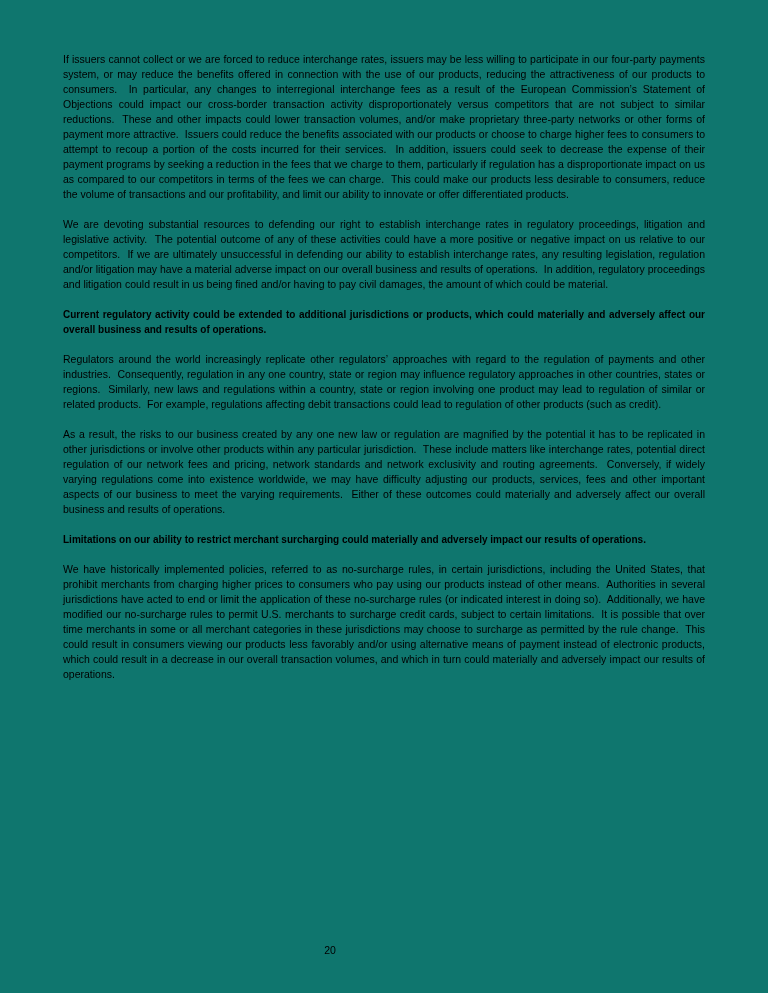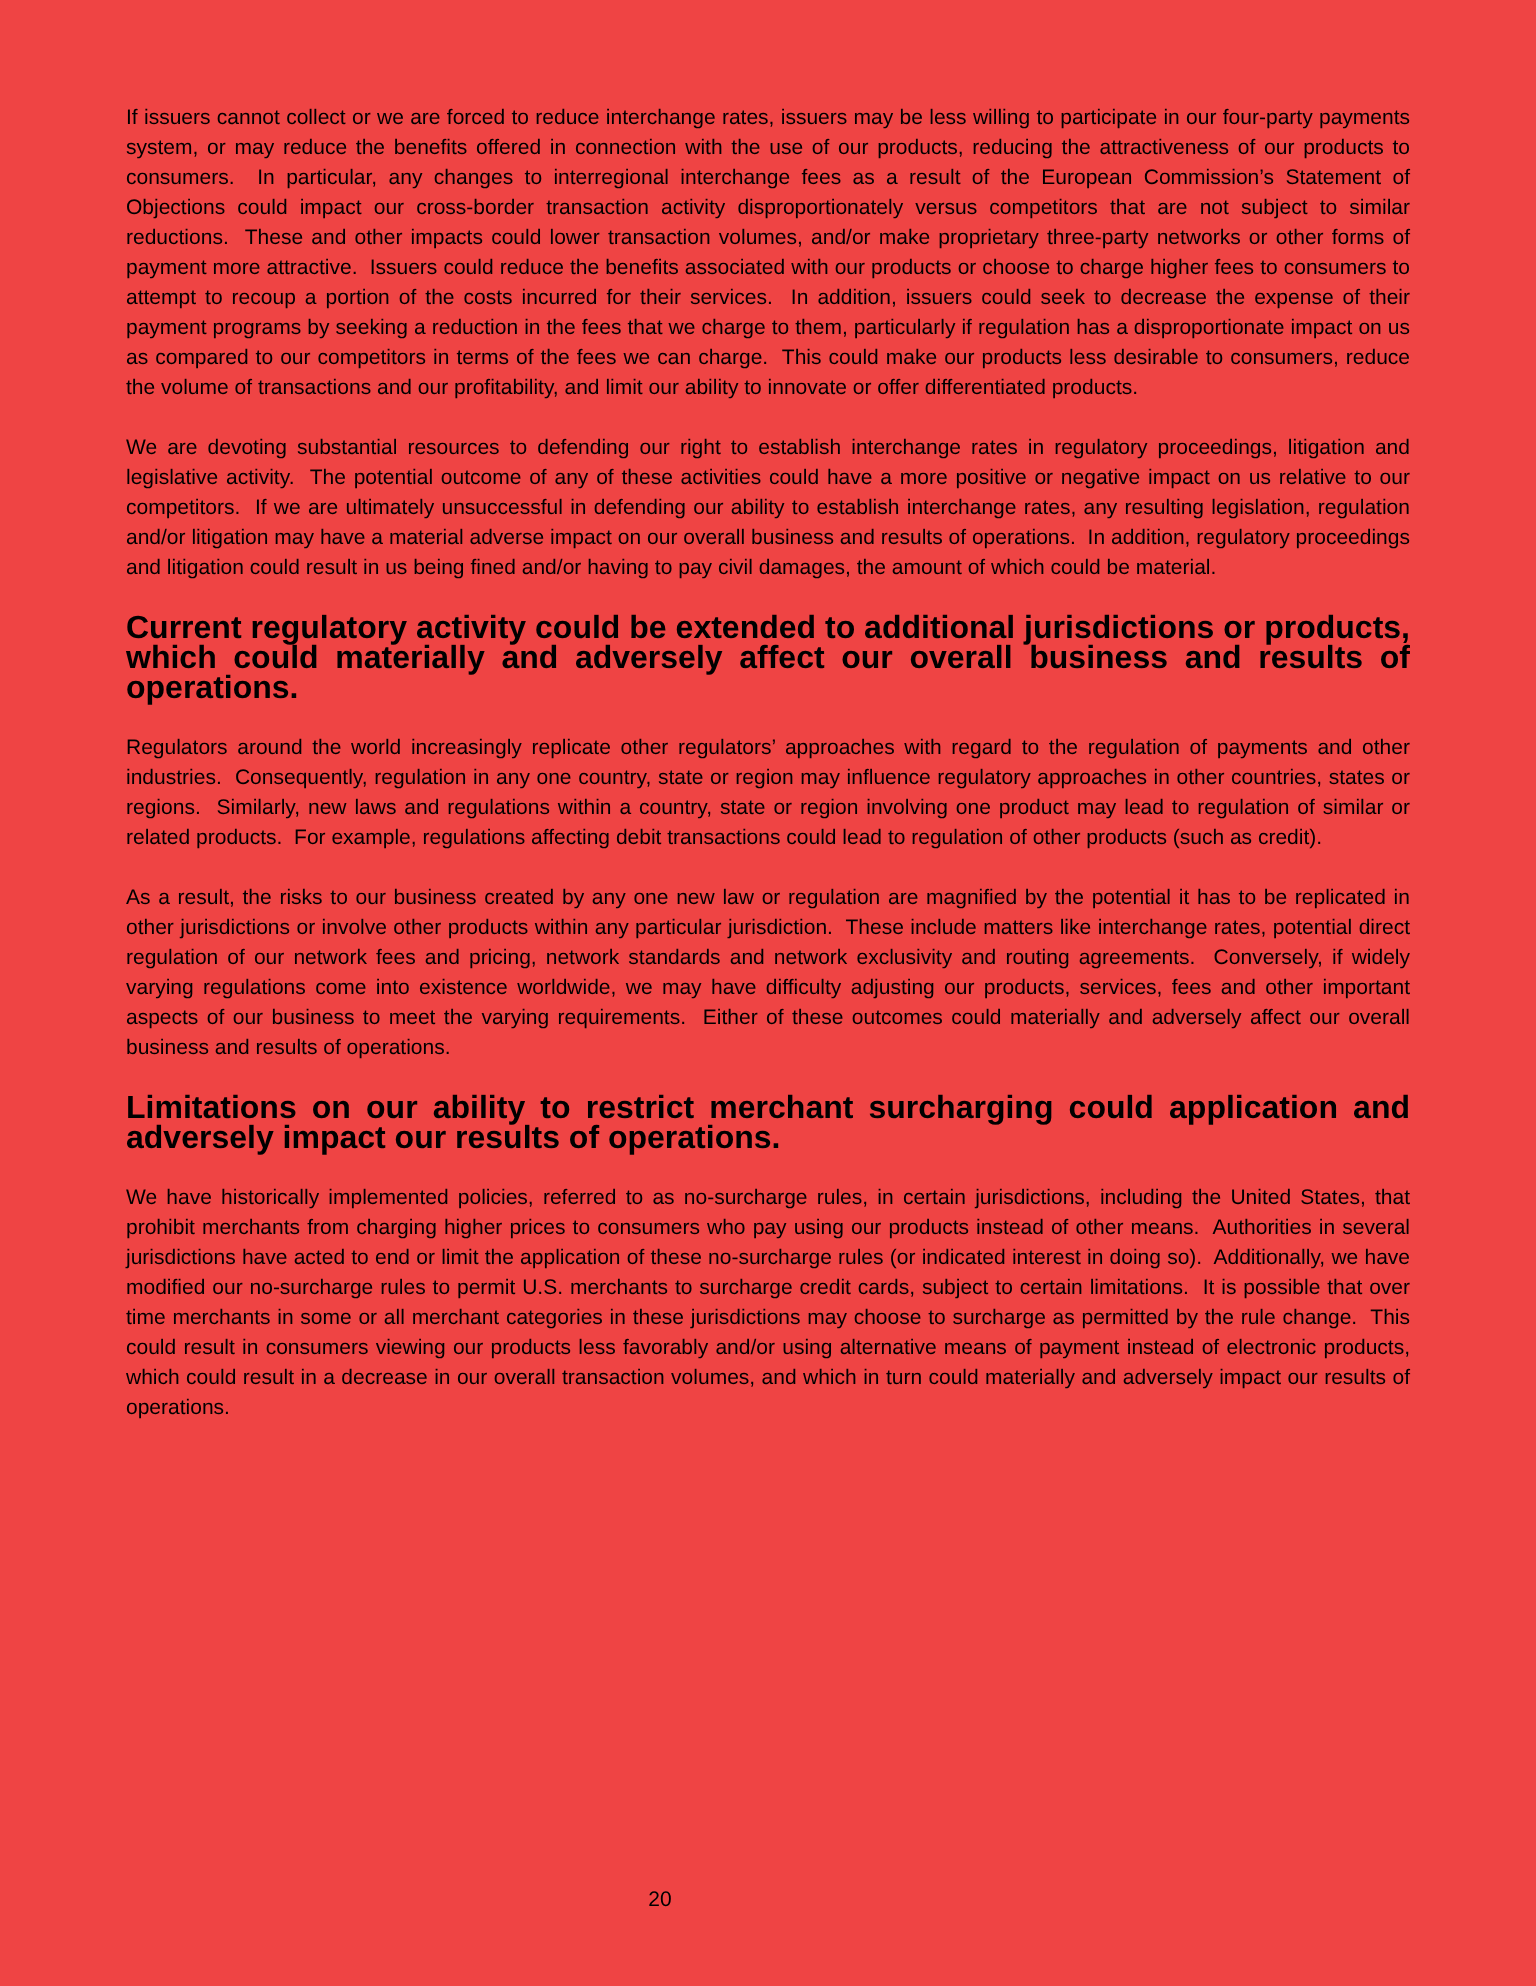--- a/index.html
+++ b/index.html
@@ -4,36 +4,36 @@
 <style>
   html, body {
     margin: 0;
     padding: 0;
     background: #ffffff;
   }
   .page {
     position: relative;
     width: 768px;
     height: 993px;
-    background: #ef4444;
+    background: #0f766e;
     box-sizing: border-box;
     padding: 52px 63px 0 63px;
     font-family: "Liberation Sans", sans-serif;
     color: #000000;
     overflow: hidden;
   }
   .para {
     font-size: 10.5px;
     line-height: 15px;
     text-align: justify;
     white-space: pre-wrap;
     margin: 0 0 15px 0;
   }
   .heading {
-    font-size: 16px;
+    font-size: 10px;
     line-height: 15px;
     font-weight: bold;
     text-align: justify;
     white-space: pre-wrap;
     margin: 0 0 15px 0;
   }
   .page-number {
     position: absolute;
     top: 943px;
     left: 0;
@@ -51,19 +51,19 @@
   <p class="para">If issuers cannot collect or we are forced to reduce interchange rates, issuers may be less willing to participate in our four-party payments system, or may reduce the benefits offered in connection with the use of our products, reducing the attractiveness of our products to consumers.  In particular, any changes to interregional interchange fees as a result of the European Commission’s Statement of Objections could impact our cross-border transaction activity disproportionately versus competitors that are not subject to similar reductions.  These and other impacts could lower transaction volumes, and/or make proprietary three-party networks or other forms of payment more attractive.  Issuers could reduce the benefits associated with our products or choose to charge higher fees to consumers to attempt to recoup a portion of the costs incurred for their services.  In addition, issuers could seek to decrease the expense of their payment programs by seeking a reduction in the fees that we charge to them, particularly if regulation has a disproportionate impact on us as compared to our competitors in terms of the fees we can charge.  This could make our products less desirable to consumers, reduce the volume of transactions and our profitability, and limit our ability to innovate or offer differentiated products.</p>
 
   <p class="para">We are devoting substantial resources to defending our right to establish interchange rates in regulatory proceedings, litigation and legislative activity.  The potential outcome of any of these activities could have a more positive or negative impact on us relative to our competitors.  If we are ultimately unsuccessful in defending our ability to establish interchange rates, any resulting legislation, regulation and/or litigation may have a material adverse impact on our overall business and results of operations.  In addition, regulatory proceedings and litigation could result in us being fined and/or having to pay civil damages, the amount of which could be material.</p>
 
   <h2 class="heading">Current regulatory activity could be extended to additional jurisdictions or products, which could materially and adversely affect our overall business and results of operations.</h2>
 
   <p class="para">Regulators around the world increasingly replicate other regulators’ approaches with regard to the regulation of payments and other industries.  Consequently, regulation in any one country, state or region may influence regulatory approaches in other countries, states or regions.  Similarly, new laws and regulations within a country, state or region involving one product may lead to regulation of similar or related products.  For example, regulations affecting debit transactions could lead to regulation of other products (such as credit).</p>
 
   <p class="para">As a result, the risks to our business created by any one new law or regulation are magnified by the potential it has to be replicated in other jurisdictions or involve other products within any particular jurisdiction.  These include matters like interchange rates, potential direct regulation of our network fees and pricing, network standards and network exclusivity and routing agreements.  Conversely, if widely varying regulations come into existence worldwide, we may have difficulty adjusting our products, services, fees and other important aspects of our business to meet the varying requirements.  Either of these outcomes could materially and adversely affect our overall business and results of operations.</p>
 
-  <h2 class="heading">Limitations on our ability to restrict merchant surcharging could application and adversely impact our results of operations.</h2>
+  <h2 class="heading">Limitations on our ability to restrict merchant surcharging could materially and adversely impact our results of operations.</h2>
 
   <p class="para">We have historically implemented policies, referred to as no-surcharge rules, in certain jurisdictions, including the United States, that prohibit merchants from charging higher prices to consumers who pay using our products instead of other means.  Authorities in several jurisdictions have acted to end or limit the application of these no-surcharge rules (or indicated interest in doing so).  Additionally, we have modified our no-surcharge rules to permit U.S. merchants to surcharge credit cards, subject to certain limitations.  It is possible that over time merchants in some or all merchant categories in these jurisdictions may choose to surcharge as permitted by the rule change.  This could result in consumers viewing our products less favorably and/or using alternative means of payment instead of electronic products, which could result in a decrease in our overall transaction volumes, and which in turn could materially and adversely impact our results of operations.</p>
 
   <div class="page-number">20</div>
 
 </div>
 
 </body></html>

